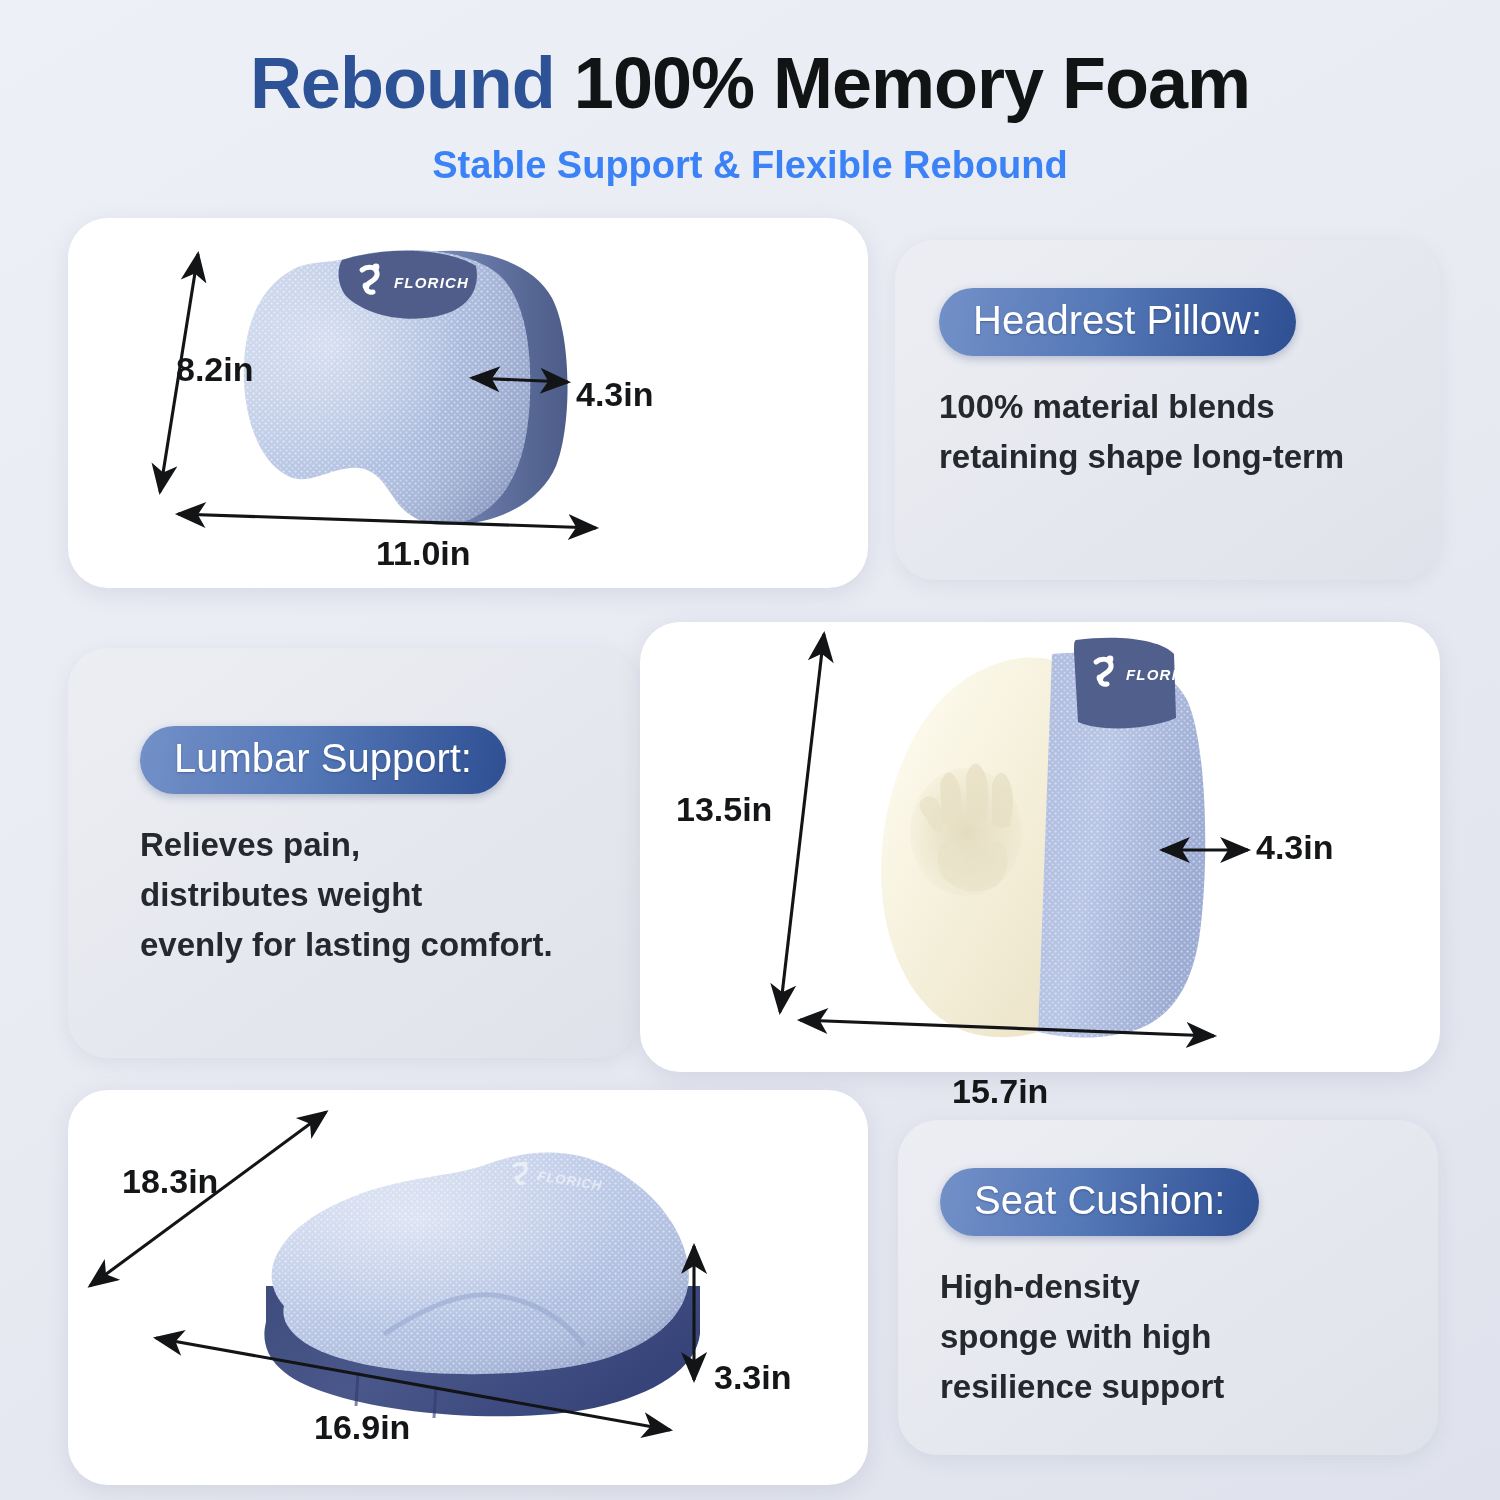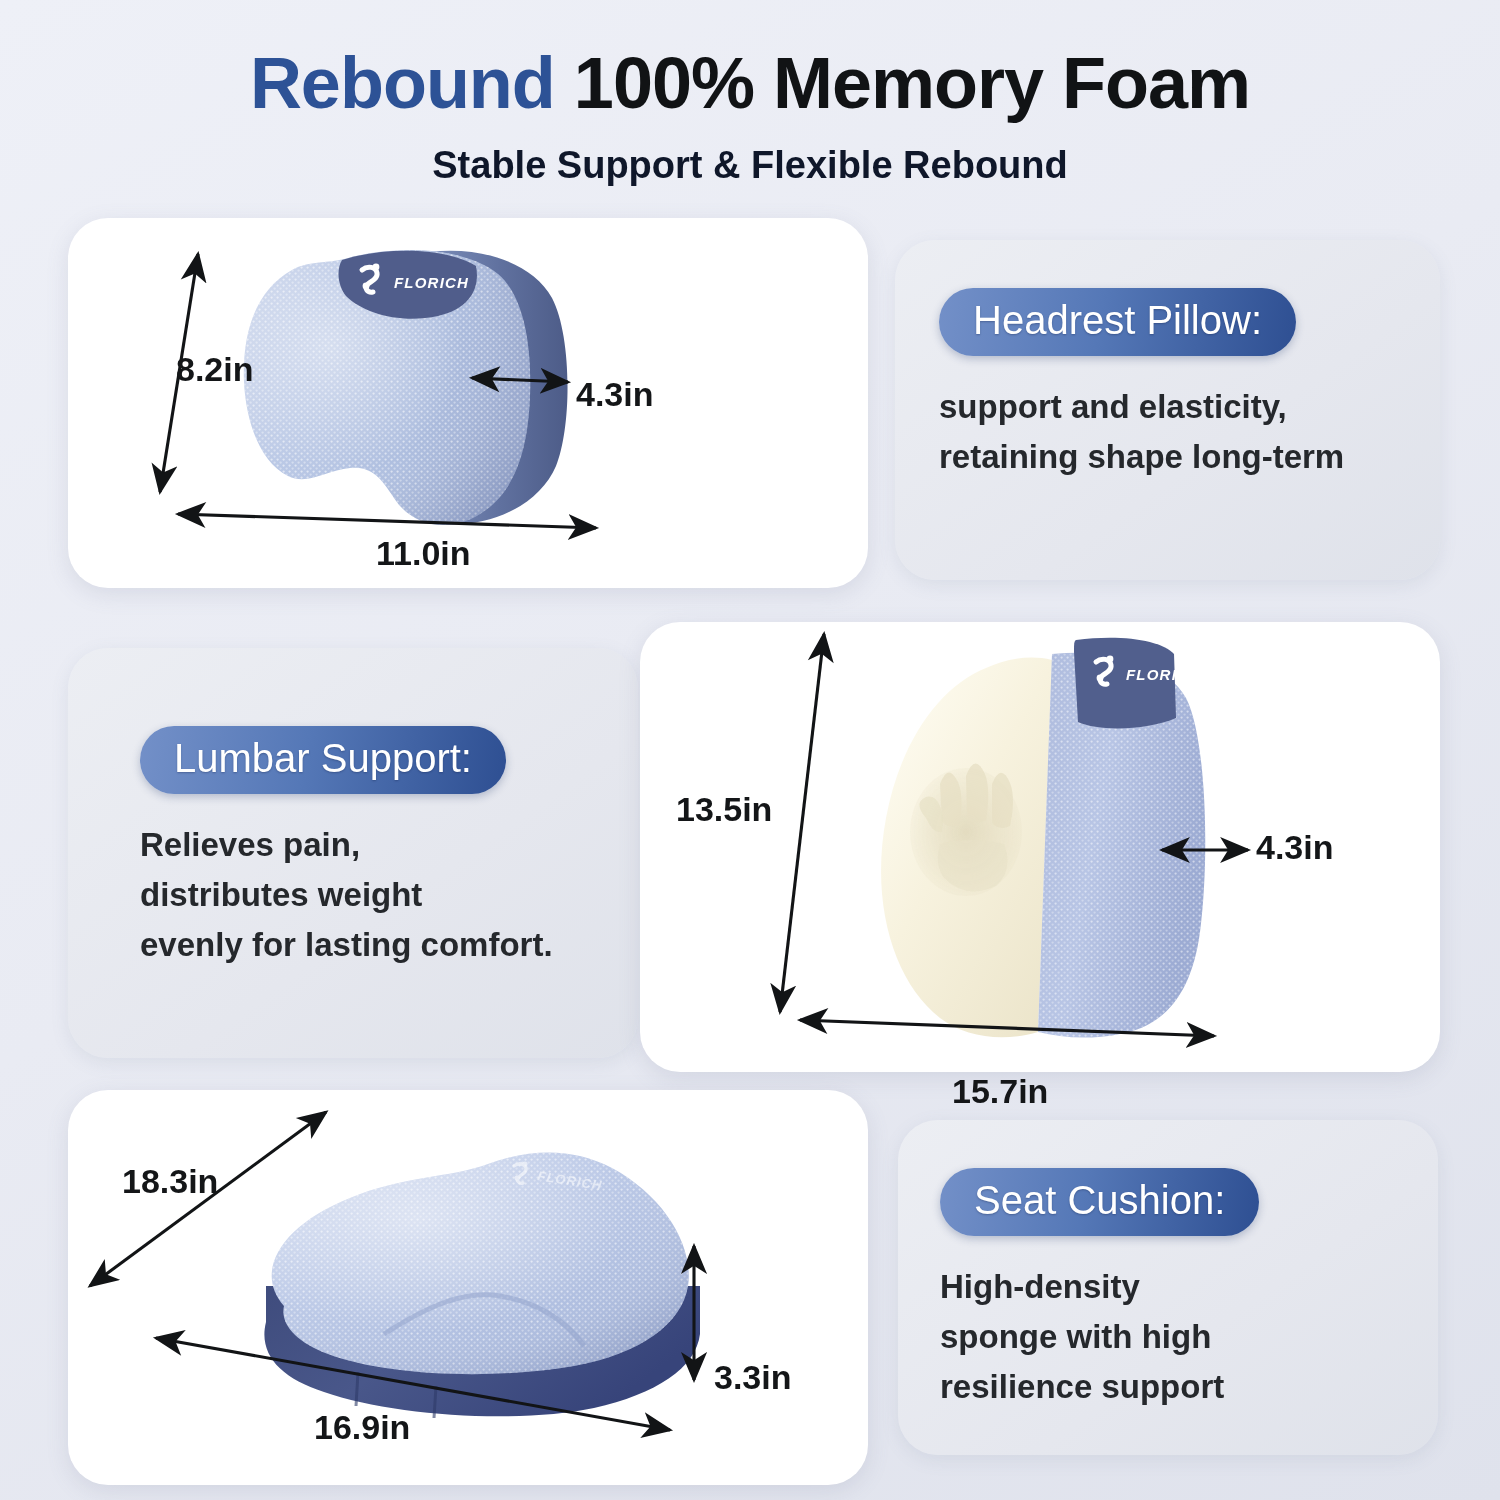--- a/index.html
+++ b/index.html
@@ -13,21 +13,21 @@
 
   
   .header{position:absolute;left:0;top:0;width:1500px;text-align:center;}
   .title{
     font-size:72px;font-weight:bold;letter-spacing:-1px;
     margin-top:46px;line-height:1.05;white-space:nowrap;
   }
   .title .accent{color:#2d5296;}
   .title .plain{color:#111315;}
   .subtitle{
-    font-size:38px;font-weight:bold;color:#0f172a;margin-top:22px;
+    font-size:38px;font-weight:bold;color:#3b82f6;margin-top:22px;
   }
 
   
   .card{position:absolute;border-radius:40px;}
   .card.img{
     background:#ffffff;
     box-shadow:0 6px 22px rgba(110,120,150,.16);
   }
   .card.txt{
     background:linear-gradient(145deg,#eceef3 0%,#e5e7ee 60%,#dfe2ea 100%);
@@ -147,21 +147,21 @@
 
     <div class="dim" style="left:108px;top:132px;text-align:right;">8.2in</div>
     <div class="dim" style="left:508px;top:157px;">4.3in</div>
     <div class="dim" style="left:308px;top:316px;">11.0in</div>
   </div>
 
   <div class="card txt" style="left:895px;top:240px;width:545px;height:340px;">
     <div style="padding:48px 0 0 44px;">
       <div class="badge">Headrest Pillow:</div>
       <div class="body-text">
-        <div>support and elasticity,</div>
+        <div>100% material blends</div>
         <div>retaining shape long-term</div>
       </div>
     </div>
   </div>
 
   <div class="card txt" style="left:68px;top:648px;width:570px;height:410px;">
     <div style="padding:78px 0 0 72px;">
       <div class="badge">Lumbar Support:</div>
       <div class="body-text">
         <div>Relieves pain,</div>

